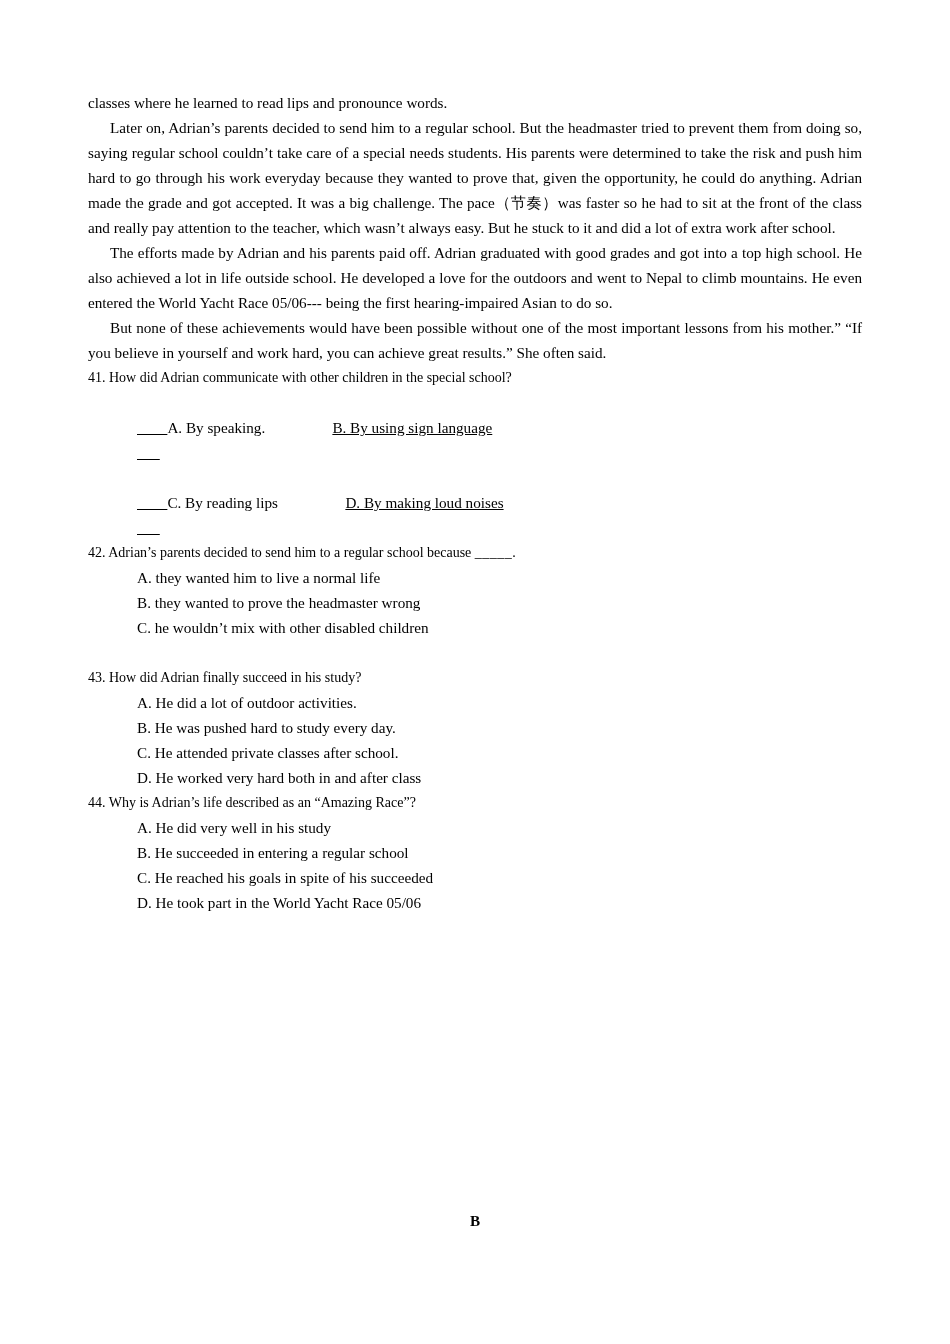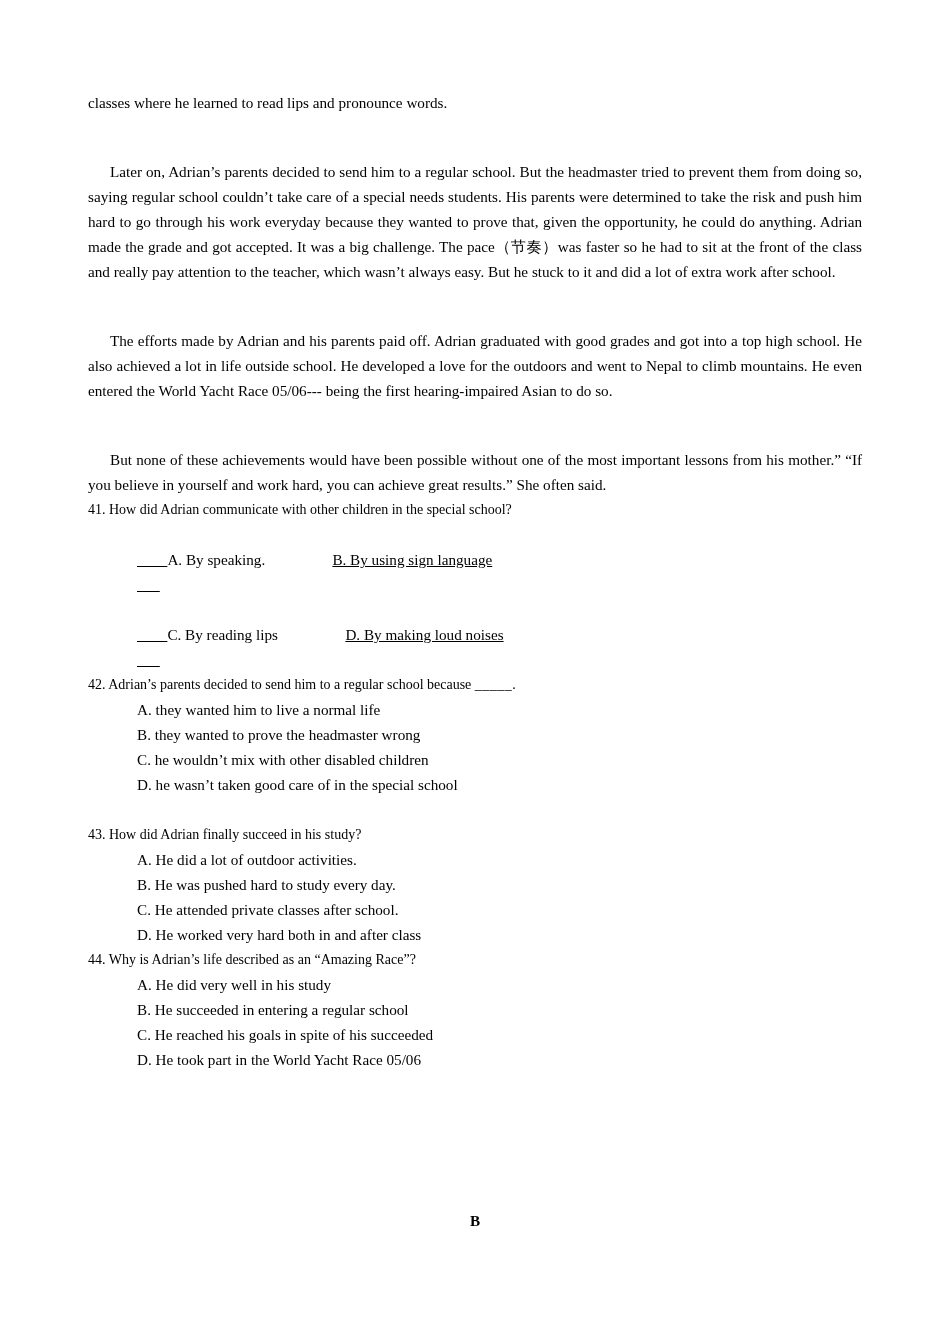--- a/index.html
+++ b/index.html
@@ -35,21 +35,20 @@
   .para {
     font-size: 15.2px;
     line-height: 25px;
     text-align: justify;
     text-justify: inter-word;
     margin: 0;
     hyphens: none;
   }
   .para.indent {
     text-indent: 22px;
-    margin-top: 44px;
   }
   .para.flush {
     text-indent: 0;
   }
   
   .para:after {
     content: "";
     display: inline-block;
     width: 100%;
   }
@@ -145,21 +144,20 @@
       <div class="opt-row">
         <span class="opt-col-c">C. By reading lips</span><span>D. By making loud noises</span>
       </div>
     </div>
 
     <div class="qblock">
       <p class="qstem"><span>42. Adrian’s parents decided to send him to a regular school because </span><span class="blank">_____</span><span>.</span></p>
       <p class="opt">A. they wanted him to live a normal life</p>
       <p class="opt">B. they wanted to prove the headmaster wrong</p>
       <p class="opt">C. he wouldn’t mix with other disabled children</p>
-      <p class="opt">D. he wasn’t taken good care of in the special school</p>
     </div>
 
     <div class="spacer-line">&nbsp;</div>
 
     <div class="qblock">
       <p class="qstem">43. How did Adrian finally succeed in his study?</p>
       <p class="opt">A. He did a lot of outdoor activities.</p>
       <p class="opt">B. He was pushed hard to study every day.</p>
       <p class="opt">C. He attended private classes after school.</p>
       <p class="opt">D. He worked very hard both in and after class</p>

